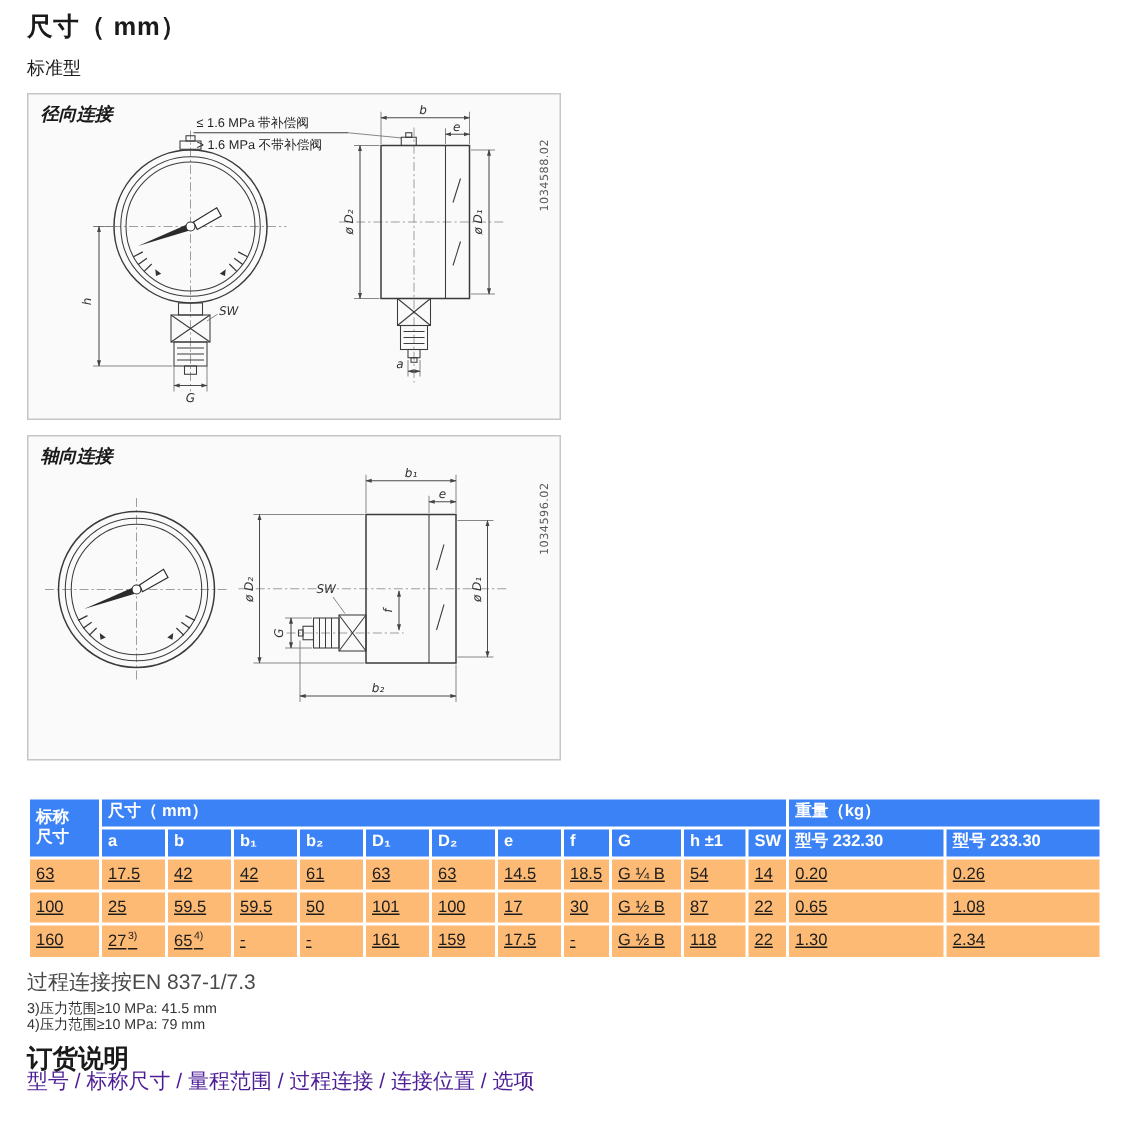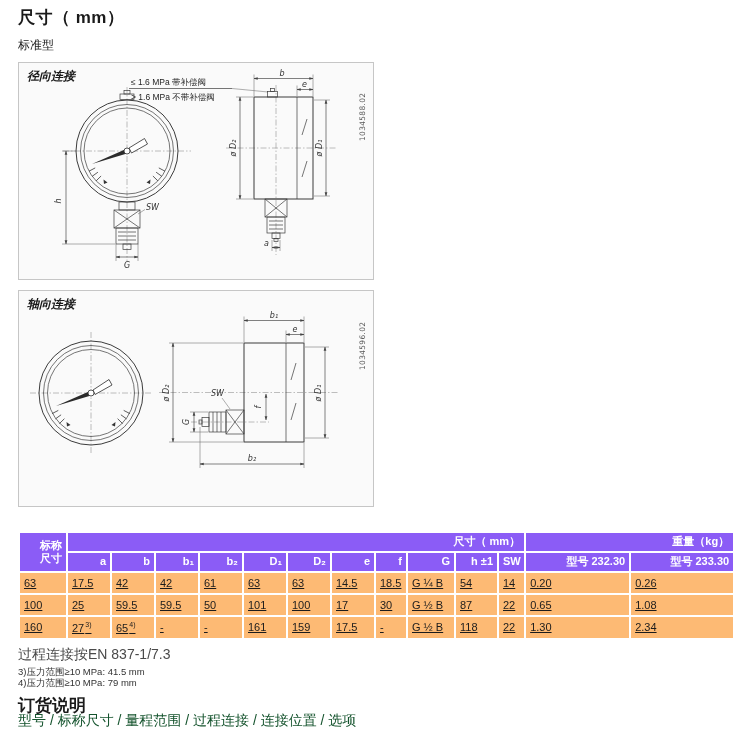--- a/index.html
+++ b/index.html
@@ -30,35 +30,35 @@
   .tick{stroke:#333;stroke-width:.8;}
   .tarr{fill:#333;}
 
   
   table.dims{
     position:absolute;left:18px;top:531px;width:717px;
     border-collapse:separate;border-spacing:2px;table-layout:fixed;
     font-size:11px;
   }
   table.dims th{
-    background:#8b5cf6;color:#ffffff;font-weight:bold;text-align:right;
+    background:#3b82f6;color:#ffffff;font-weight:bold;text-align:left;
     padding:2px 4px;line-height:1.25;vertical-align:middle;
   }
   table.dims th.corner{white-space:pre-line;line-height:1.15;}
   table.dims td{
     background:#fdba74;color:#1c1c1c;padding:3px 4px;line-height:1.3;
     vertical-align:middle;white-space:nowrap;text-decoration:underline;
   }
   table.dims sup{font-size:7px;margin-left:1px;}
 
   .footnote{position:absolute;left:18px;top:646px;font-size:14px;color:#4a4a4a;}
   .fn3{position:absolute;left:18px;top:666px;font-size:9.5px;color:#333;}
   .fn4{position:absolute;left:18px;top:677px;font-size:9.5px;color:#333;}
   .ordering-title{position:absolute;left:18px;top:694px;font-size:17px;font-weight:bold;}
-  .ordering-line{position:absolute;left:18px;top:712px;font-size:14px;color:#14532d;}
+  .ordering-line{position:absolute;left:18px;top:712px;font-size:14px;color:#4c1d95;}
 </style>
 </head>
 <body>
 
 <svg width="0" height="0" style="position:absolute" aria-hidden="true">
   <defs>
     <marker id="arr" viewBox="0 0 10 10" refX="9" refY="5" markerWidth="6" markerHeight="6" orient="auto-start-reverse">
       <path d="M0,1.8 L10,5 L0,8.2 Z" fill="#444"></path>
     </marker>
   </defs>

